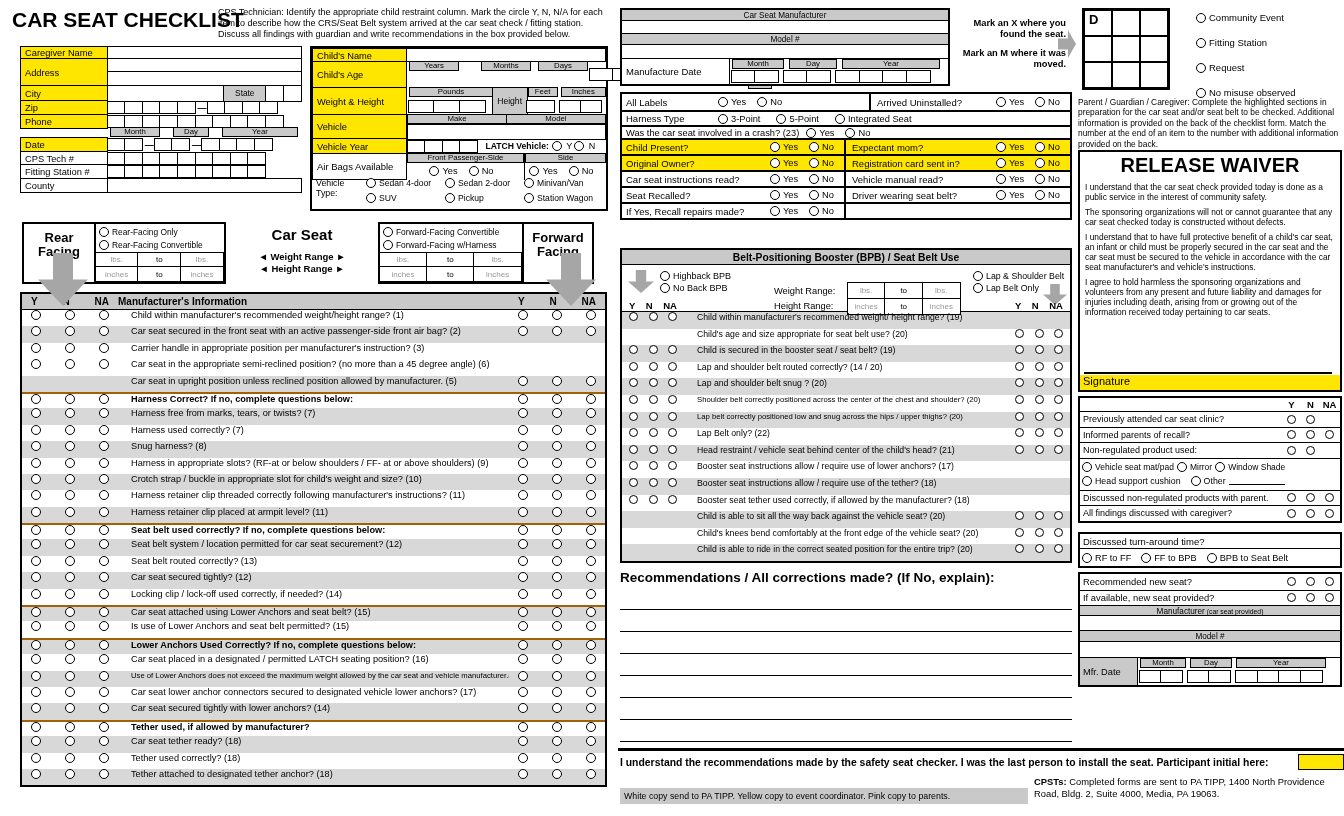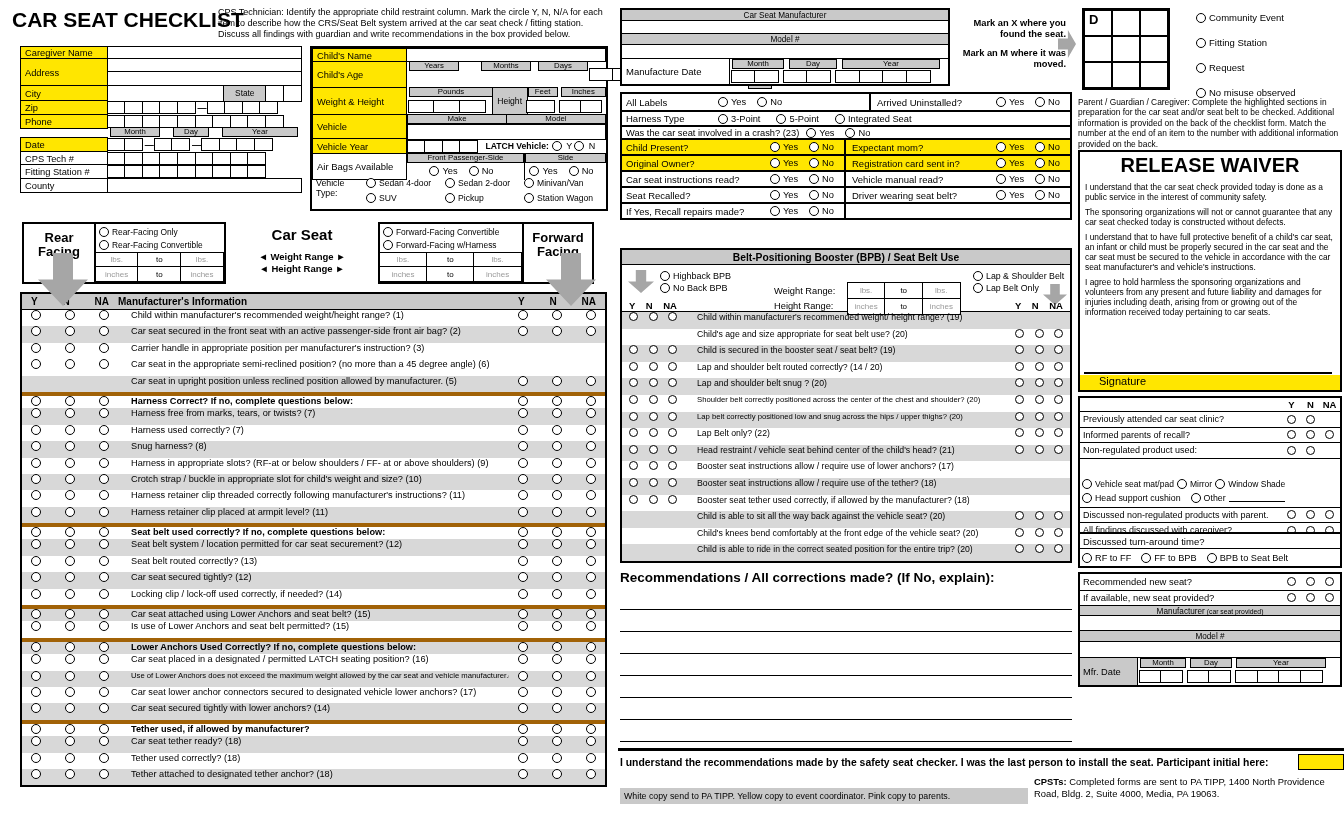--- a/index.html
+++ b/index.html
@@ -31,21 +31,21 @@
 .arrow-right{background:#A6A6A6;clip-path:polygon(0 30%,55% 30%,55% 0,100% 50%,55% 100%,55% 70%,0 70%)}
 .rangerow{display:flex;height:16px;margin-top:-1.4px}
 .rcell{flex:1;border:1.4px solid #000;margin-left:-1.4px;display:flex;align-items:center;justify-content:center;font-size:8px;background:#fff}
 .gtx{color:#9a9a9a}
 .clh{display:flex;align-items:center;height:16px;background:#C9C9C9;border-bottom:1.5px solid #000;font-size:10px}
 .cgrp{width:96px;flex:none;display:flex;justify-content:space-between;align-items:center;padding:0 9px}
 .cgrp2{width:62px;flex:none;display:flex;justify-content:space-between;align-items:center;padding:0 7px}
 .ctitle{flex:1;text-align:left}
 .clrow{display:flex;align-items:flex-start;height:16.4px;font-size:9.2px}
 .clrow.g{background:#D8D8D8}
-.clrow.d{border-top:4px solid #a16207}
+.clrow.d{border-top:2px solid #a16207}
 .clrow.s .ctext{font-size:7.7px}
 .clrow.bpb{height:16.6px;font-size:8.7px}
 .ctext{flex:1;padding-left:13px;white-space:nowrap;overflow:hidden}
 .ghdr{height:11px;background:#C9C9C9;border-bottom:1.2px solid #000;text-align:center;font-size:8.2px;line-height:11px}
 .wrow{background:#fff;border-bottom:1.2px solid #000}
 .qarow{display:flex;height:18px;border:2px solid #000;margin-top:-2px;background:#fff}
 .qhalf{width:224px;flex:none;display:flex;align-items:center;padding:0 2px 0 4px;border-right:2px solid #000;font-size:9.5px}
 .qhalf.r{flex:1;border-right:none;padding-left:6px}
 .qlab{flex:1}
 .furow{display:flex;align-items:center;height:15.5px;border-top:1.5px solid #000;font-size:9px;background:#fff}
@@ -1202,21 +1202,21 @@
 
 <div class="abs" style="left:1078px;top:150px;width:264px;height:242px;border:2.5px solid #000;padding:2px 5px 0;background:#fff">
   <div class="b" style="font-size:20px;text-align:center">RELEASE WAIVER</div>
   <div id="waiver-paras">
       <div class="wpara">I understand that the car seat check provided today is done as a public service in the interest of community safety.</div>
       <div class="wpara">The sponsoring organizations will not or cannot guarantee that any car seat checked today is constructed without defects.</div>
       <div class="wpara">I understand that to have full protective benefit of a child's car seat, an infant or child must be properly secured in the car seat and the car seat must be secured to the vehicle in accordance with the car seat manufacturer's and vehicle's instructions.</div>
       <div class="wpara">I agree to hold harmless the sponsoring organizations and volunteers from any present and future liability and damages for injuries including death, arising from or growing out of the information received today pertaining to car seats.</div>
     </div>
   <div style="position:absolute;left:4px;right:8px;bottom:16px;border-bottom:2px solid #000"></div>
-  <div class="yel" style="position:absolute;left:0;right:0;bottom:0;height:15px;font-size:11px;padding-left:19px">Signature</div>
+  <div class="yel" style="position:absolute;left:0;right:0;bottom:0;height:15px;font-size:11px;padding-left:3px">Signature</div>
 </div>
 
 <div class="abs" id="followup" style="left:1078px;top:396px;width:264px;border:2px solid #000;background:#fff">
   <div style="height:13px;display:flex;justify-content:flex-end;align-items:center">
     <span class="fgrp b" id="fu-header" style="font-size:9.5px">
         <span class="fslot">Y</span>
         <span class="fslot">N</span>
         <span class="fslot">NA</span>
       </span>
   </div>
@@ -1253,21 +1253,21 @@
           <span class="fslot">
             <span class="circ sm"></span>
           </span>
           <span class="fslot">
             <span class="circ sm"></span>
           </span>
           <span class="fslot"></span>
         </span>
       </div>
     </div>
-  <div style="border-top:1.5px solid #000;padding:20px 2px 4px">
+  <div style="border-top:1.5px solid #000;padding:3px 2px 4px">
     <div id="prod1" style="display:flex;gap:3px;font-size:8.5px">
         <span class="ritem">
           <span class="circ"></span>
           <span class="rlab">Vehicle seat mat/pad</span>
         </span>
         <span class="ritem">
           <span class="circ"></span>
           <span class="rlab">Mirror</span>
         </span>
         <span class="ritem">

